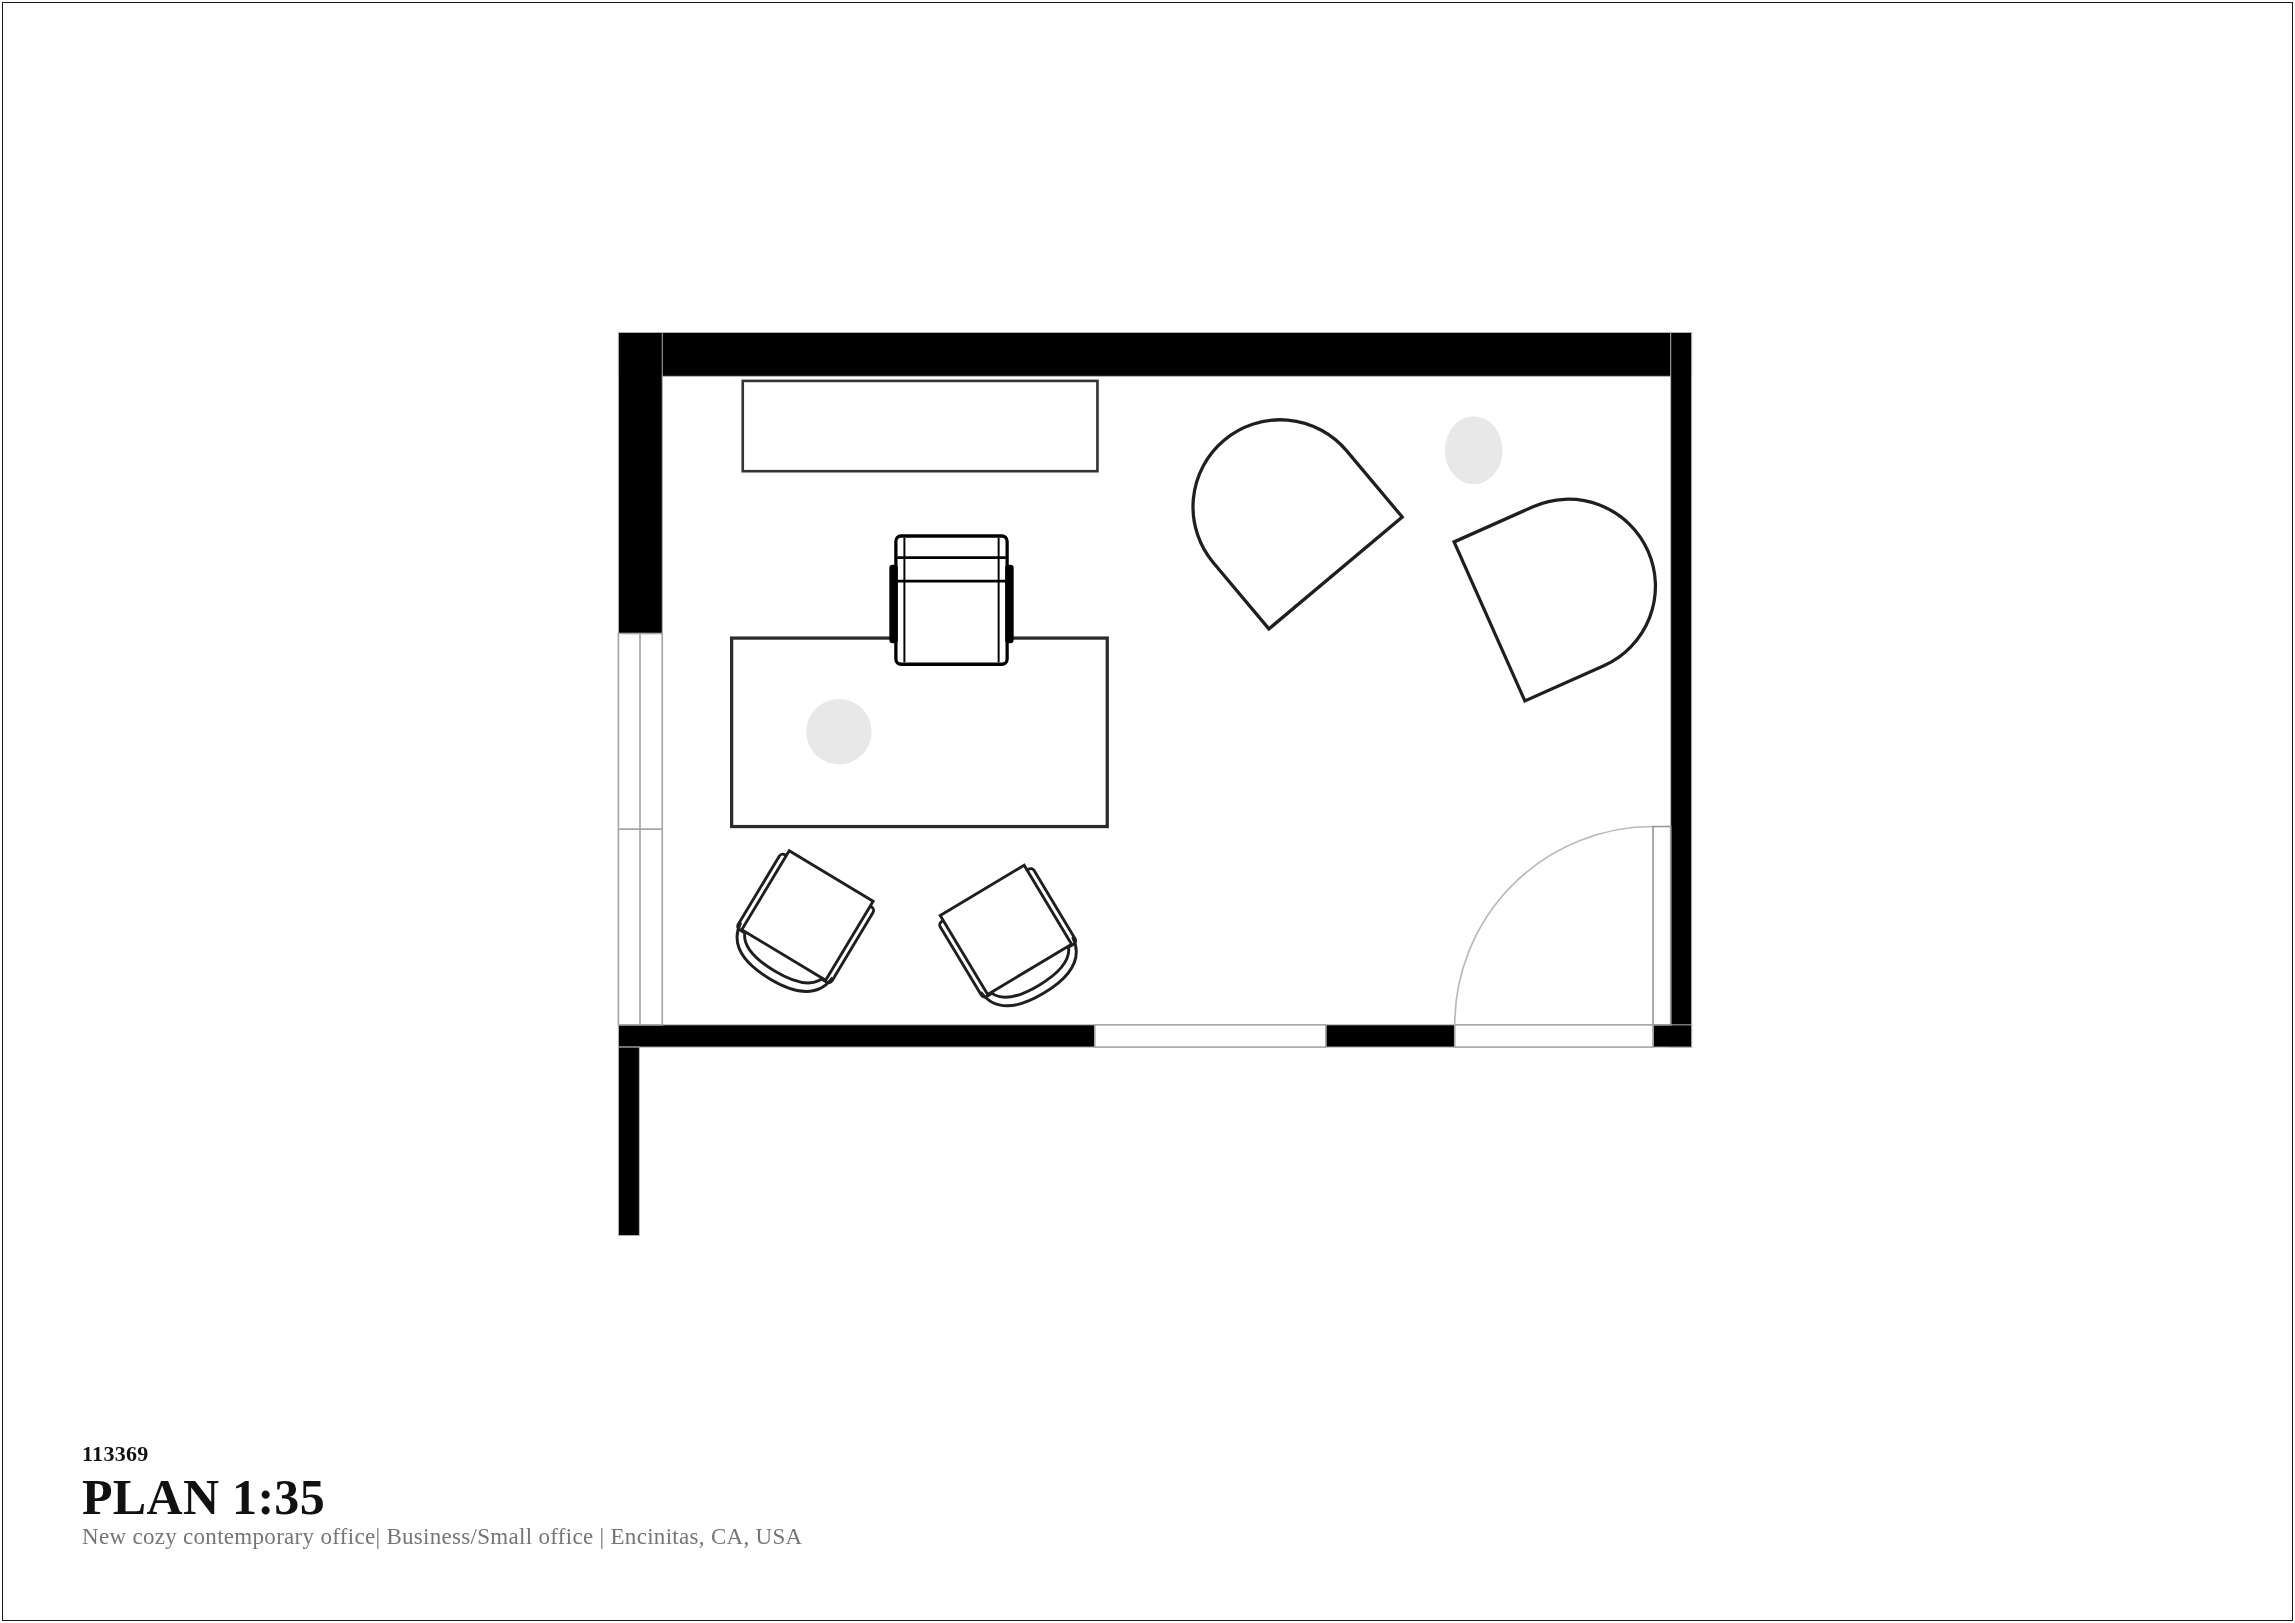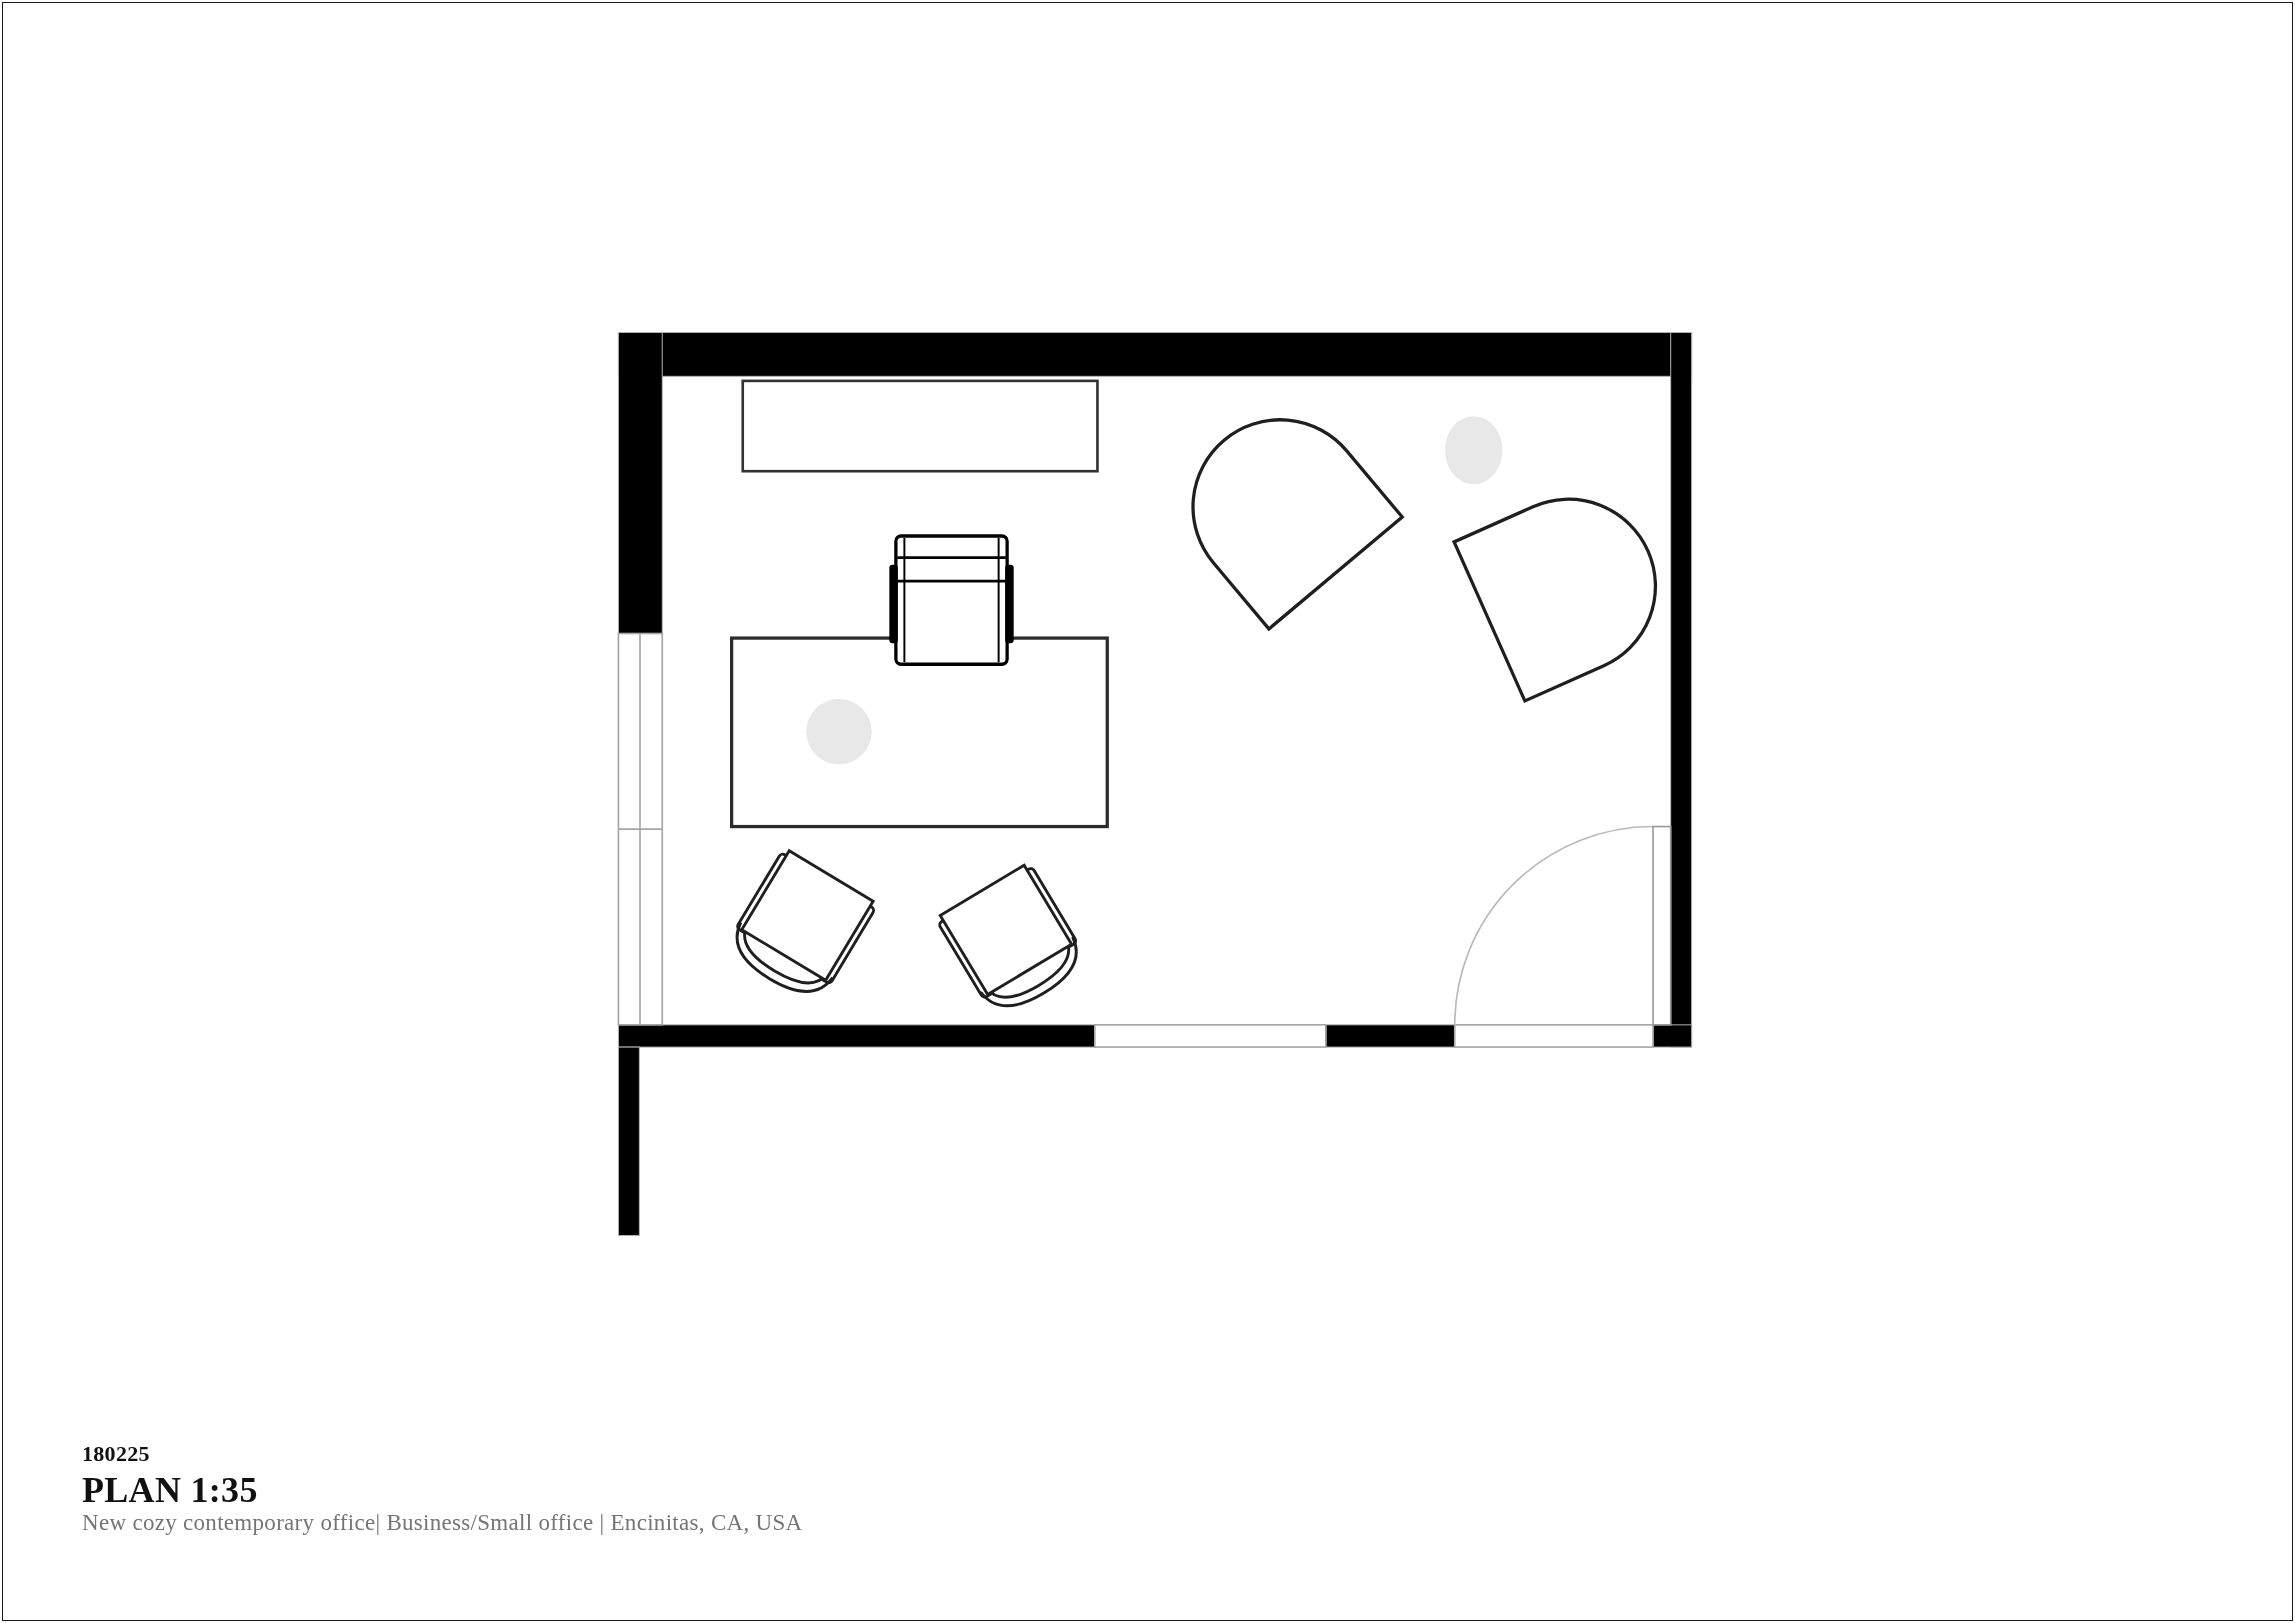--- a/index.html
+++ b/index.html
@@ -36,21 +36,21 @@
   .armpad  { fill: #000; stroke: none; }
 
   
   .title-block { position: absolute; left: 82px; top: 1441px; }
   .project-number {
     font-size: 22px; font-weight: bold;
     color: var(--color-title_text, #111);
     letter-spacing: 0.3px;
   }
   .plan-title {
-    font-size: 36px; font-weight: bold; line-height: 1;
+    font-size: 50px; font-weight: bold; line-height: 1;
     color: var(--color-title_text, #111);
     margin-top: 5.2px; letter-spacing: 0.3px;
   }
   .plan-subtitle {
     font-size: 23px; line-height: 1.1;
     color: var(--color-subtitle_text, #757575);
     margin-top: 2px; letter-spacing: 0.3px;
   }
 </style>
 </head>
@@ -116,19 +116,19 @@
       <rect class="furn" x="10" y="0" width="170" height="160"></rect>
     </g>
 
     <path class="furn" transform="translate(1939 961) rotate(-40) translate(0 -265)" d="M 0 265 L 266 265 L 266 133 A 133 133 0 0 0 0 133 Z"></path>
     <path class="furn" transform="translate(2222 828) rotate(66) translate(0 -265)" d="M 0 265 L 266 265 L 266 133 A 133 133 0 0 0 0 133 Z"></path>
 
     <ellipse class="plant" cx="2252" cy="688" rx="44" ry="52"></ellipse>
   </svg>
 
   <div class="title-block">
-    <div class="project-number">180225</div>
+    <div class="project-number">113369</div>
     <div class="plan-title">PLAN 1:35</div>
     <div class="plan-subtitle">New cozy contemporary office|  Business/Small office  |  Encinitas, CA, USA</div>
   </div>
 
 </div>
 
 
 </body></html>

